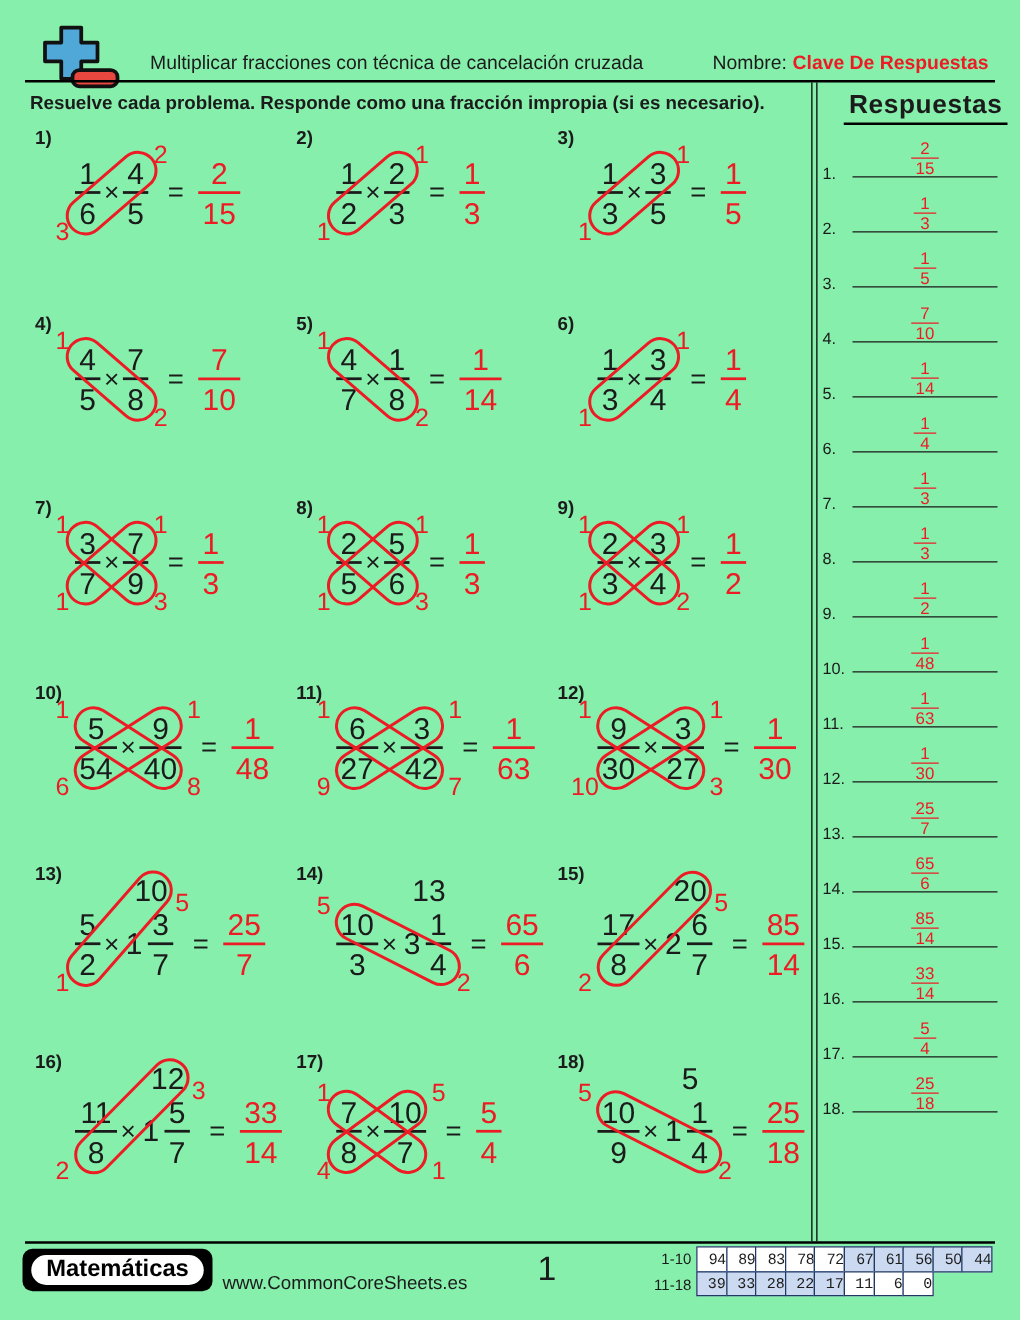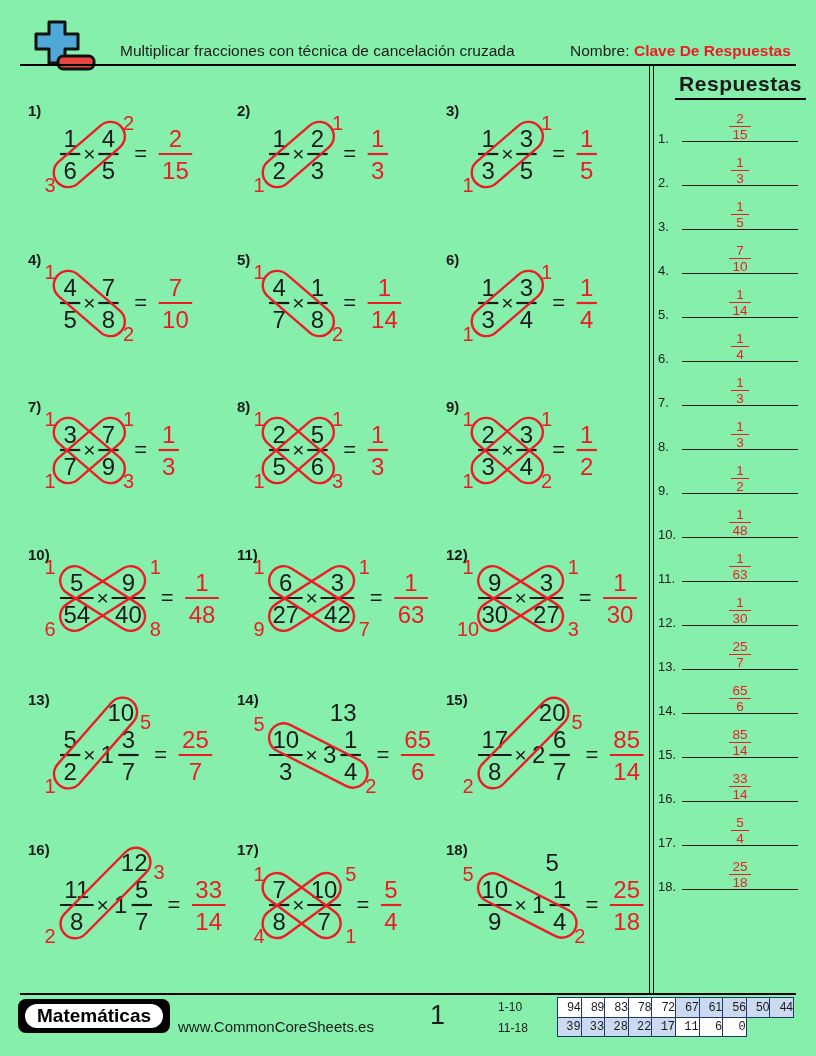--- a/index.html
+++ b/index.html
@@ -35,41 +35,42 @@
   .pfig text{font-family:"Liberation Sans",sans-serif;}
   
   .footer-rule{position:absolute;left:20px;right:20px;top:993px;border-top:2.2px solid #000;}
   .brand-pill{position:absolute;left:18px;top:999px;background:#000;border-radius:8px;padding:5px 7px;text-align:right;}
   .brand-pill span{display:block;background:#fff;border-radius:999px;padding:1px 12px;
                    font-size:19px;font-weight:bold;color:#000;}
   .website{position:absolute;left:178px;top:1018px;font-size:15px;}
   .page-num{position:absolute;left:430px;top:1000px;font-size:27px;}
   .grade-table{position:absolute;right:22px;top:997px;font-size:12px;}
   .gt-row{display:flex;}
-  .gt-label{width:44px;padding-right:16px;line-height:20px;}
+  .gt-label{width:44px;text-align:right;padding-right:5px;line-height:20px;}
   .gt-cell{box-sizing:border-box;width:24.6px;height:20.5px;border:1px solid #1f3864;
            margin-left:-1px;text-align:right;line-height:18.5px;background:#fff;}
   .gt-row + .gt-row .gt-cell{margin-top:-1px;font-family:Liberation Mono, monospace;}
   .gt-cell.shaded{background:#cbdaf1;}
 </style>
 </head>
 <body>
 
 <div class="page">
 
   <div class="logo">
     <svg width="78" height="52" viewBox="0 0 78 52">
       <path d="M27 2 h16 v12 h13 v15 h-13 v14 h-16 v-14 h-13 v-15 h13 z" fill="#4fa8d8" stroke="#111" stroke-width="3" stroke-linejoin="round"></path>
       <rect x="36" y="36" width="36" height="13" rx="5.5" fill="#e8473f" stroke="#111" stroke-width="3"></rect>
     </svg>
   </div>
   <div class="title">Multiplicar fracciones con técnica de cancelación cruzada</div>
   <div class="name-label">Nombre:</div>
   <div class="name-value">Clave De Respuestas</div>
   <div class="header-rule"></div>
+  <div class="instructions">Resuelve cada problema. Responde como una fracción impropia (si es necesario).</div>
 
   <div class="divider"></div>
   <div class="answers-title">
     <span>Respuestas</span>
   </div>
   <div class="answers-list" id="answers-list">
       <div class="ans-item">
         <div class="ans-frac">
           <div>2</div>
           <div class="bar" style="width: 22px;"></div>

